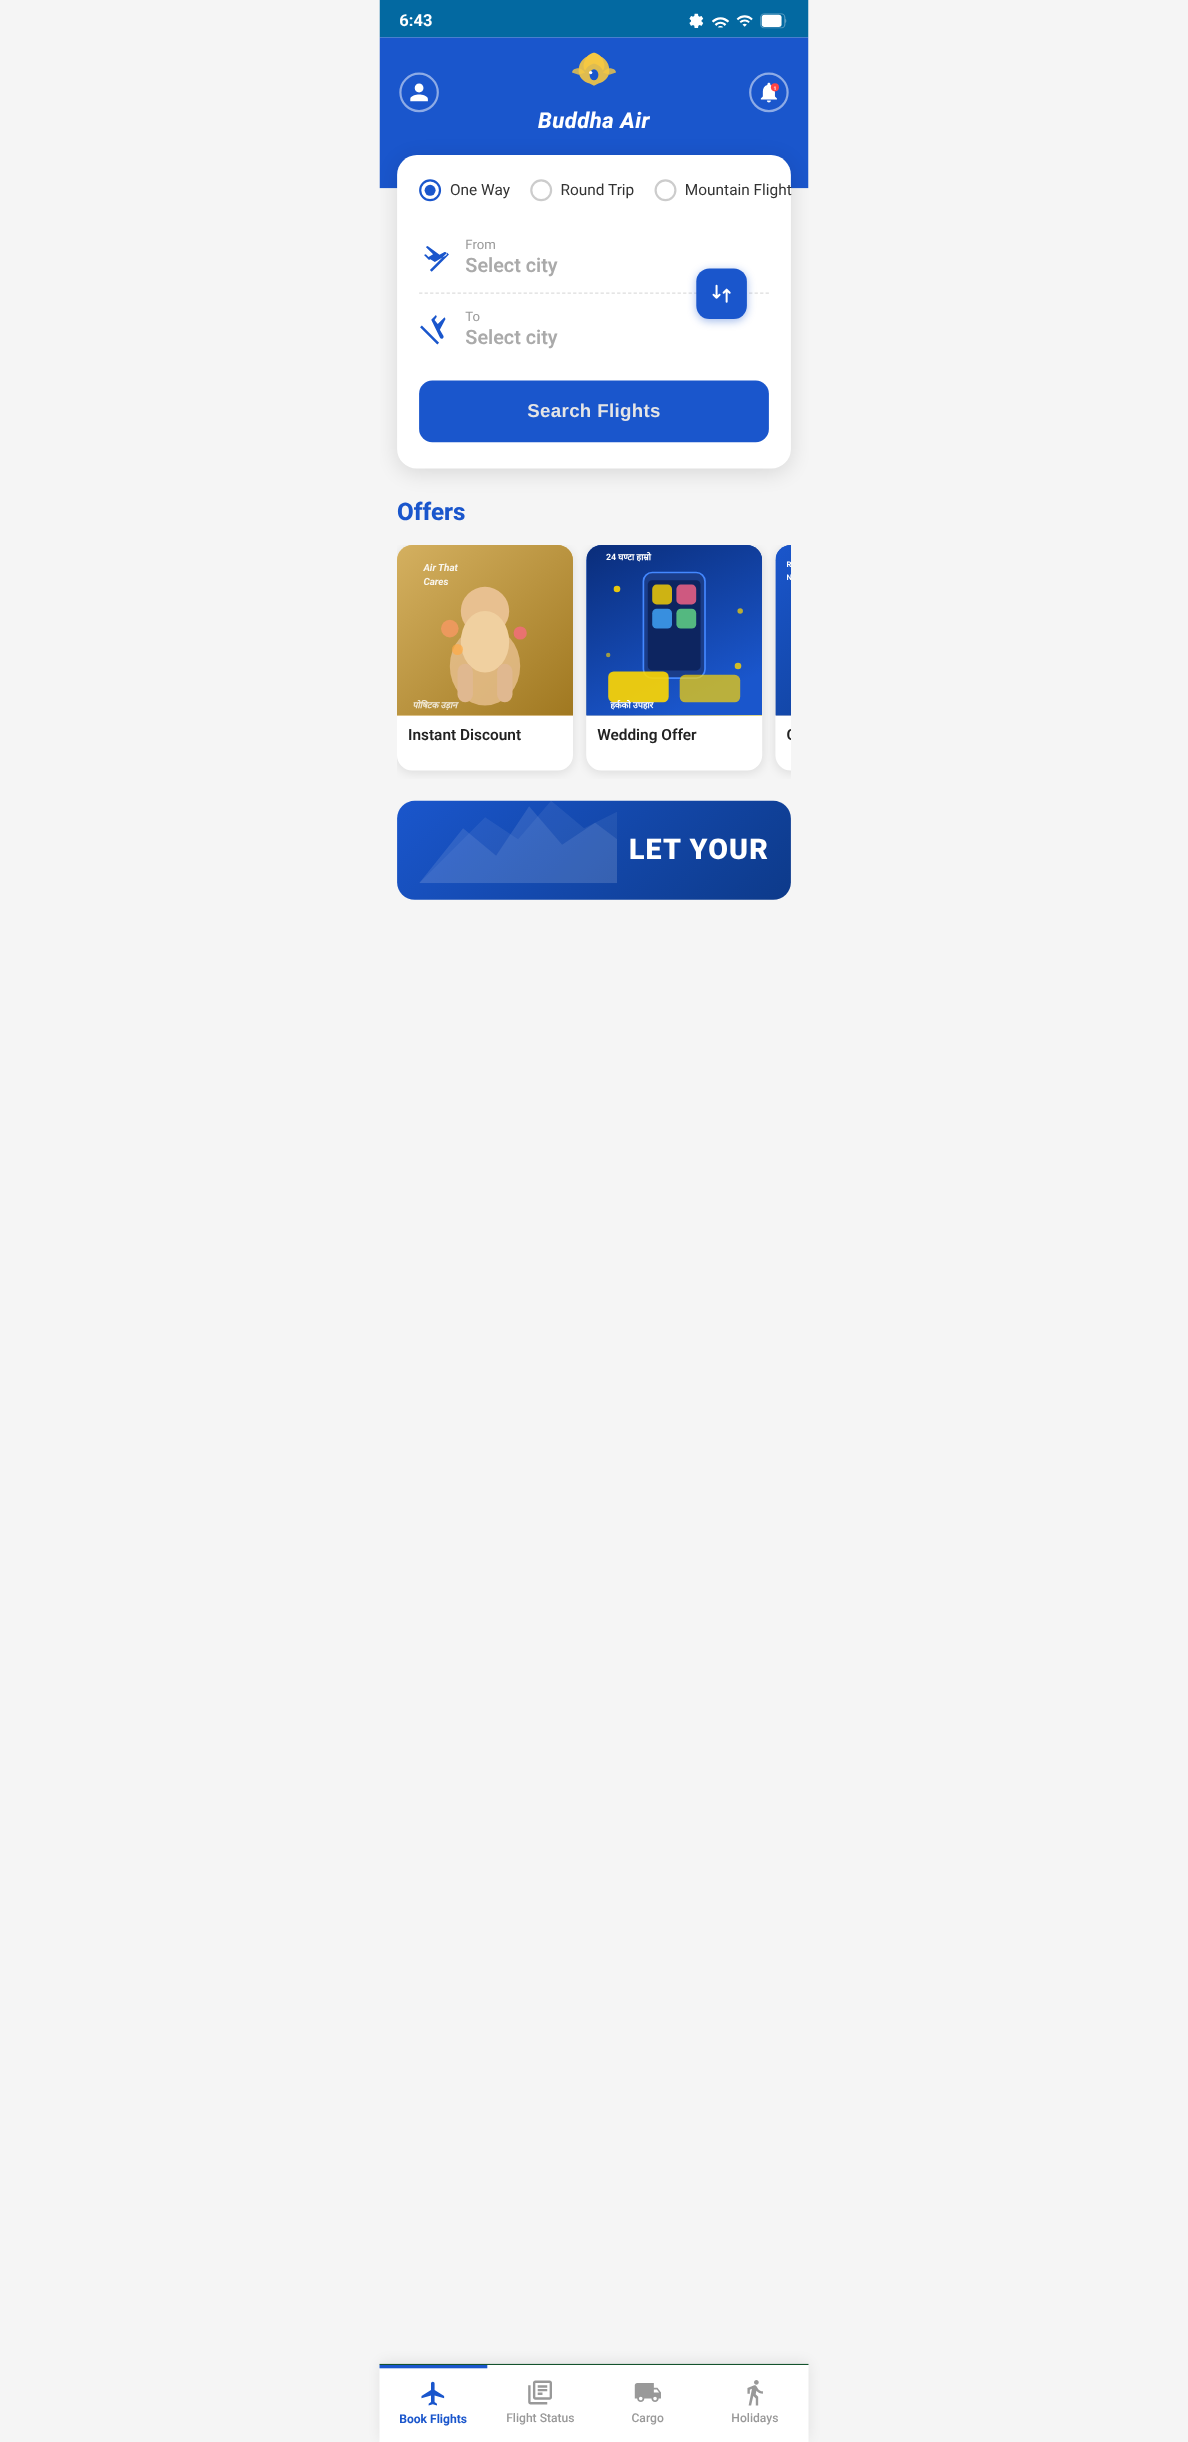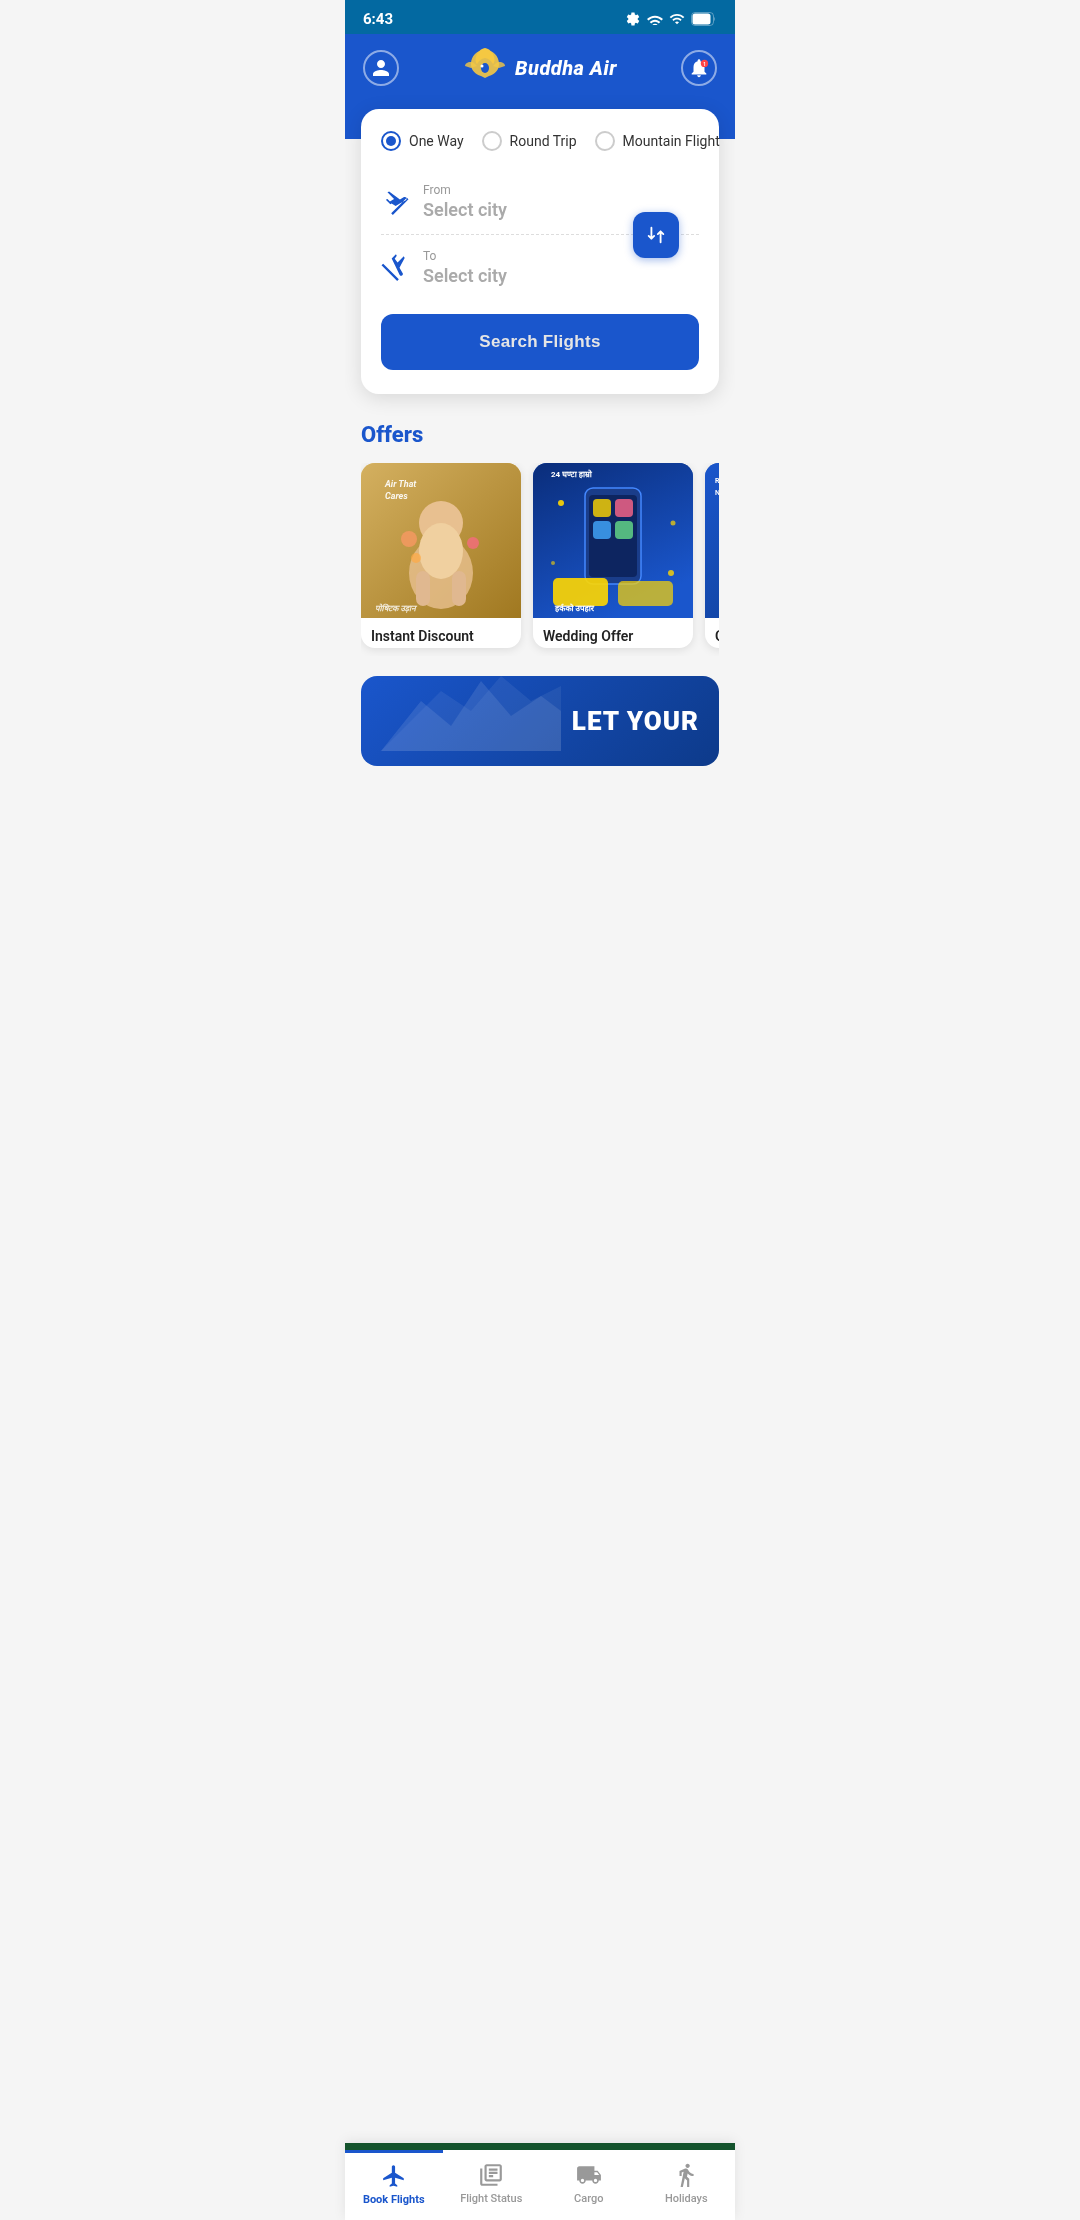--- a/index.html
+++ b/index.html
@@ -35,20 +35,21 @@
       padding: 12px 18px 50px;
     }
     .header-logo {
       display: flex;
       align-items: center;
       gap: 8px;
       color: #f5c842;
       font-size: 22px;
       font-weight: 800;
       letter-spacing: 0.5px;
+      flex-direction: column;
     }
     .logo-bird {
       font-size: 28px;
     }
     .header-icon {
       width: 36px;
       height: 36px;
       border-radius: 50%;
       border: 2px solid rgba(255,255,255,0.5);
       display: flex;
@@ -225,21 +226,21 @@
       background: linear-gradient(135deg, #e8c97a 0%, #d4a843 40%, #c49030 100%);
       font-style: italic;
     }
     .offer-img-2 {
       background: linear-gradient(135deg, #1a56cc 0%, #0d3a8a 60%, #ffd700 100%);
     }
     .offer-img-3 {
       background: linear-gradient(135deg, #2255b8 0%, #1a3d8a 60%, #c8d8f0 100%);
     }
     .offer-label {
-      padding: 10px 10px 4px;
+      padding: 10px 10px 24px;
       font-size: 14px;
       font-weight: 600;
       color: #222;
     }
 
     
     .banner-section {
       padding: 4px 16px 100px;
     }
     .banner-card {
@@ -272,21 +273,21 @@
 
     
     .bottom-nav {
       position: fixed;
       bottom: 0;
       left: 50%;
       transform: translateX(-50%);
       width: 390px;
       background: white;
       display: flex;
-      border-top: 7px solid #14532d;
+      border-top: 1px solid #14532d;
       box-shadow: 0 -2px 12px rgba(0,0,0,0.08);
       z-index: 100;
     }
     .nav-item {
       flex: 1;
       display: flex;
       flex-direction: column;
       align-items: center;
       justify-content: center;
       padding: 10px 0 14px;

